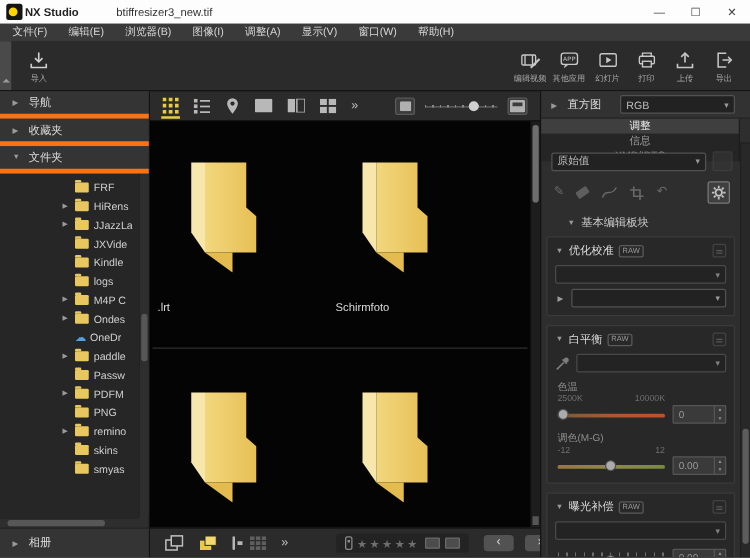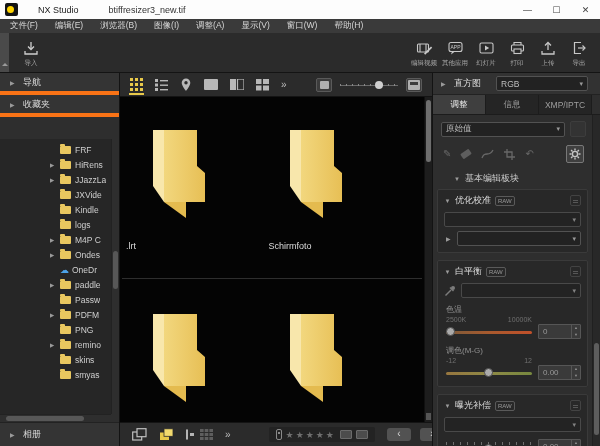--- a/index.html
+++ b/index.html
@@ -4,21 +4,21 @@
 <style>
   html,body{margin:0;padding:0;background:#666;}
   .app{position:relative;width:600px;height:446px;overflow:hidden;background:#2e2e2e;
        font-family:"Liberation Sans",sans-serif;-webkit-font-smoothing:antialiased;}
   .app *{box-sizing:border-box;}
 
   
   .titlebar{position:absolute;top:0;left:0;right:0;height:19px;background:#fdfdfd;display:flex;align-items:center;}
   .app-icon{width:13px;height:13px;margin-left:5px;background:#141414;border-radius:2px;position:relative;flex:0 0 auto;}
   .app-icon::after{content:'';position:absolute;left:2px;top:3px;width:7px;height:7px;border-radius:50%;background:#ffd400;}
-  .tb-title{font-size:9px;color:#222;margin-left:20px;}
+  .tb-title{font-size:9px;color:#222;margin-left:2px;font-weight:bold;}
   .tb-doc{font-size:9px;color:#333;margin-left:30px;}
   .win-btns{margin-left:auto;display:flex;height:100%;}
   .win-btn{width:29px;height:100%;display:flex;align-items:center;justify-content:center;font-size:9px;color:#444;}
 
   
   .menubar{position:absolute;top:19px;left:0;right:0;height:14px;background:#3a3a3a;display:flex;align-items:center;gap:17px;padding-left:10px;font-size:8.5px;color:#d8d8d8;}
   .menu-item{white-space:nowrap;}
 
   
   .toolbar{position:absolute;top:33px;left:0;right:0;height:40px;background:#2b2b2b;border-bottom:1px solid #141414;}
@@ -82,21 +82,21 @@
   .mini-ic{width:12px;height:9px;background:#4c4c4c;border:1px solid #6a6a6a;border-radius:1px;}
   .nav-group{margin-left:auto;display:flex;gap:9px;margin-right:2px;}
   .nav-btn{width:24px;height:13px;background:#525252;border-radius:3px;color:#d6d6d6;font-size:10px;line-height:12px;text-align:center;}
 
   
   .hist-header{height:22px;display:flex;align-items:center;gap:6px;padding:0 12px 0 8px;background:#323232;border-bottom:1px solid #222;}
   .hist-header .ttl{font-size:9px;color:#ddd;}
   .select{height:15px;background:#222;border:1px solid #525252;border-radius:2px;color:#bdbdbd;font-size:8.5px;display:flex;align-items:center;padding:0 4px;}
   .select .caret{margin-left:auto;font-size:7px;color:#9a9a9a;}
   .rgb-select{width:92px;margin-left:auto;}
-  .insp-tabs{display:flex;height:20px;border-bottom:1px solid #1c1c1c;padding-right:8px;}
+  .insp-tabs{display:flex;height:20px;border-bottom:1px solid #1c1c1c;padding-right:8px;flex-direction:column;}
   .tab{flex:1;display:flex;align-items:center;justify-content:center;font-size:8.5px;color:#9f9f9f;background:#252525;border-right:1px solid #1c1c1c;}
   .tab.active{background:#3f3f3f;color:#eee;}
   .insp-body{position:absolute;top:42px;left:0;right:8px;bottom:0;overflow:hidden;}
   .insp-vscroll{position:absolute;right:0;top:42px;bottom:0;width:8px;background:#282828;border-left:1px solid #202020;}
   .insp-vscroll .thumb{position:absolute;left:1px;right:1px;top:228px;height:92px;background:#5d5d5d;border-radius:3px;}
 
   .preset-row{display:flex;align-items:center;gap:5px;padding:6px 6px 4px 8px;}
   .preset-select{flex:1;}
   .mini-btn{width:16px;height:16px;background:#383838;border:1px solid #4a4a4a;border-radius:2px;opacity:.55;}
   .tools-row{display:flex;align-items:center;gap:10px;padding:4px 8px 6px 10px;}
@@ -264,20 +264,24 @@
   <div class="main">
 
     <div class="sidebar">
       <div class="side-header">
         <span class="tri">▶</span>
         <span>导航</span>
       </div>
       <div class="side-header">
         <span class="tri">▶</span>
         <span>收藏夹</span>
+      </div>
+      <div class="side-header">
+        <span class="tri">▼</span>
+        <span>文件夹</span>
       </div>
 
       <div class="tree">
 
           <div class="tree-row">
             <span class="expander" style="visibility: hidden;">▶</span>
             <span class="ficon"></span>
 
             <span class="fname">FRF</span>
           </div>

